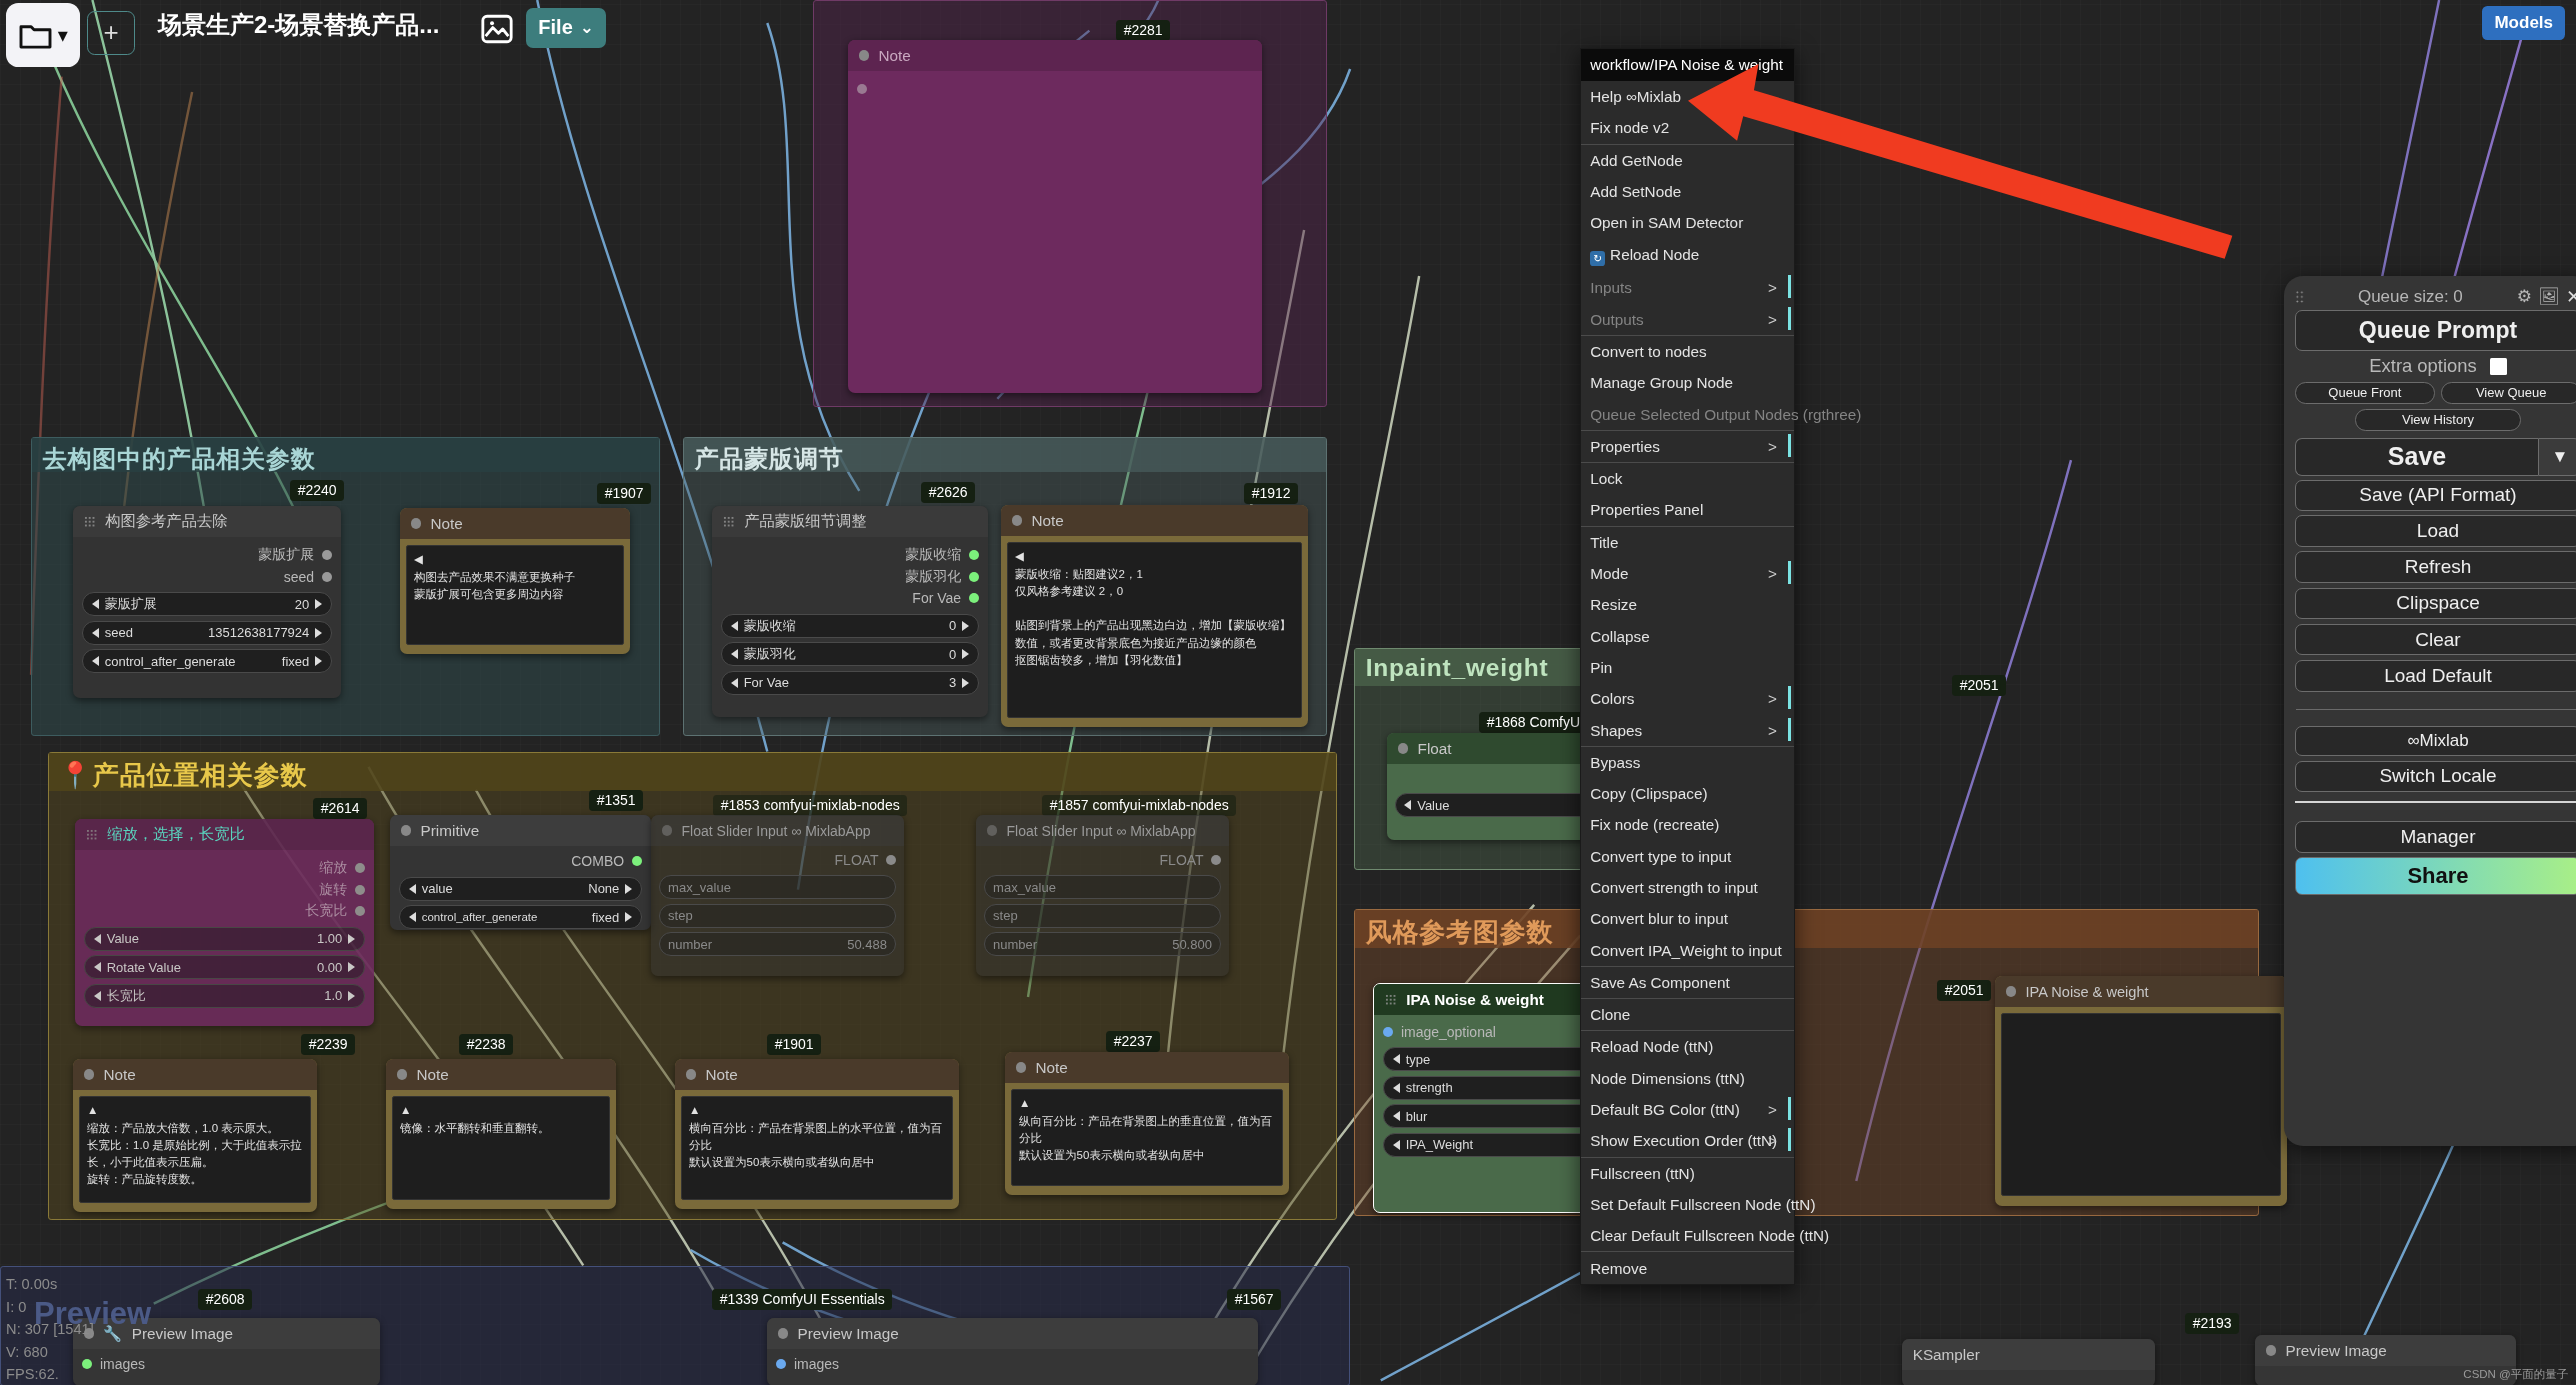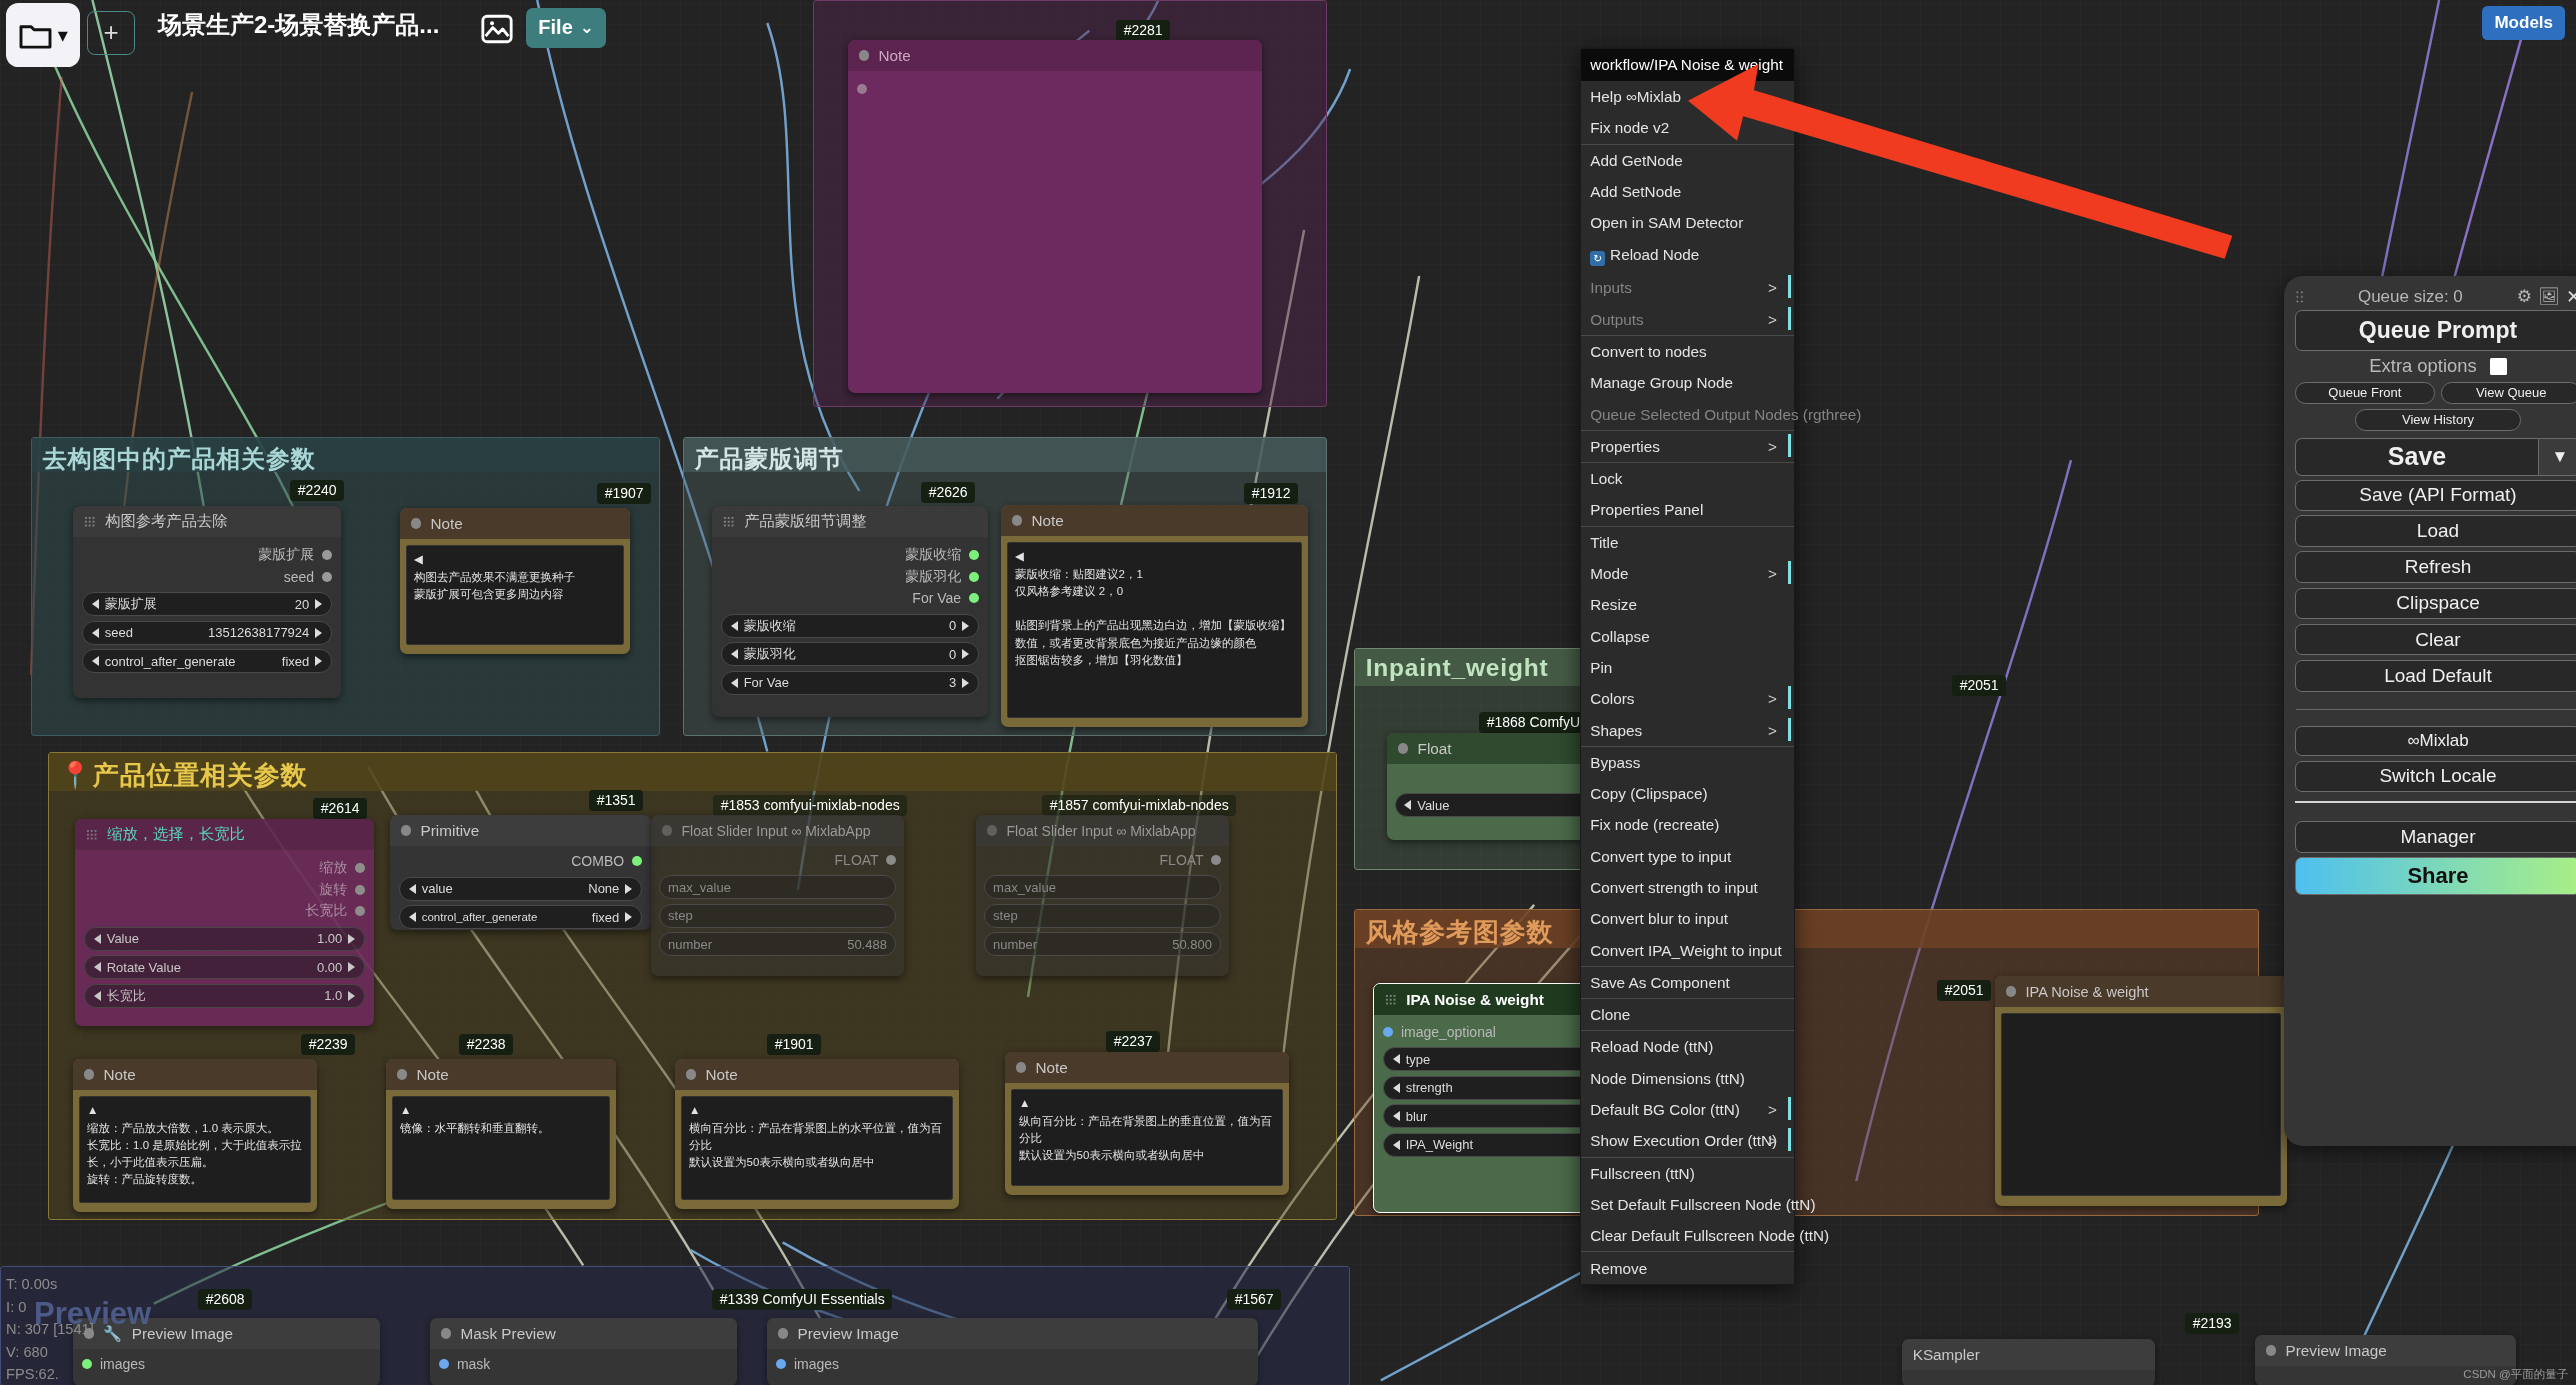--- a/index.html
+++ b/index.html
@@ -601,32 +601,20 @@
     </div>
     <div class="nbody" style="padding:4.6px 9.2px;">
       <div class="port">
         <span class="pdot" style="background:#7cf07c;"></span>
         <span>images</span>
       </div>
     </div>
   </div>
 
   <div class="nid" style="left:712px;top:1289px;">#1339 ComfyUI Essentials</div>
-  <div class="node" style="left:430px;top:1318px;width:307px;height:68px;background:#353535;">
-    <div class="nhead" style="background:#3d3d3d;">
-      <span class="dot"></span>
-      <span>Mask Preview</span>
-    </div>
-    <div class="nbody" style="padding:4.6px 9.2px;">
-      <div class="port">
-        <span class="pdot" style="background:#6aa9ef;"></span>
-        <span>mask</span>
-      </div>
-    </div>
-  </div>
 
   <div class="nid" style="left:1227px;top:1289px;">#1567</div>
   <div class="node" style="left:767px;top:1318px;width:491px;height:68px;background:#353535;">
     <div class="nhead" style="background:#3d3d3d;">
       <span class="dot"></span>
       <span>Preview Image</span>
     </div>
     <div class="nbody" style="padding:4.6px 9.2px;">
       <div class="port">
         <span class="pdot" style="background:#6aa9ef;"></span>

